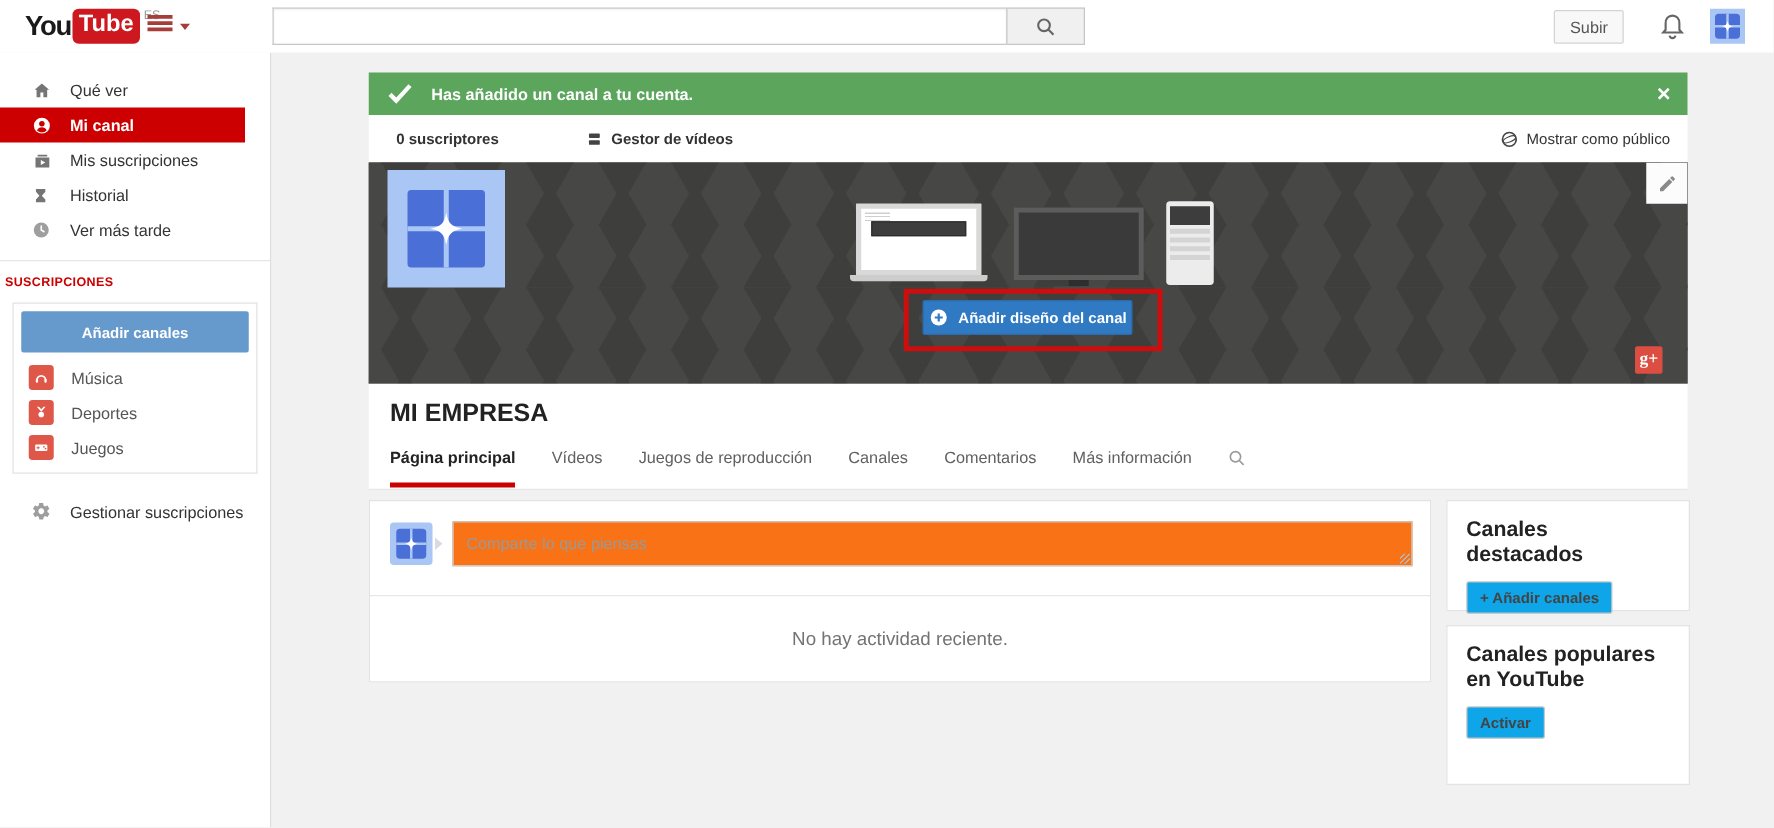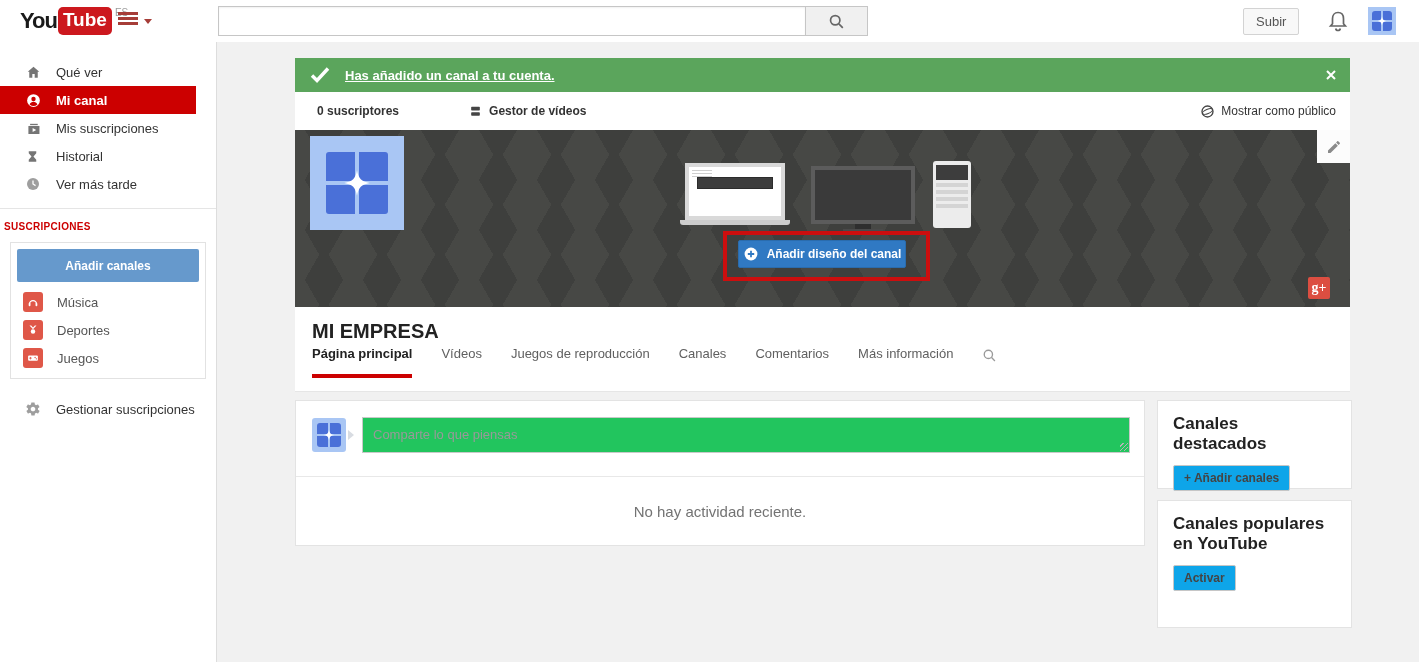--- a/index.html
+++ b/index.html
@@ -42,21 +42,21 @@
   .subs-label{font-size:10px;font-weight:bold;color:var(--accent);padding-left:4px;letter-spacing:.3px;}
   .subbox{margin:10px 10px 0;border:1px solid #e2e2e2;background:#fff;padding-bottom:6px;}
   .addch-btn{margin:6px;height:33px;background:var(--sidebtn);color:#fff;font-size:12px;font-weight:bold;display:flex;align-items:center;justify-content:center;border-radius:2px;cursor:pointer;}
   .subrow{height:28px;display:flex;align-items:center;padding-left:12px;font-size:13px;color:#555;cursor:pointer;}
   .subrow .tile{width:20px;height:20px;background:var(--iconred);border-radius:3px;margin-right:14px;display:flex;align-items:center;justify-content:center;}
   .sfoot{margin-top:16px;}
 
   
   .banner{left:295px;top:58px;width:1055px;height:34px;background:var(--green);display:flex;align-items:center;z-index:10;}
   .banner-check{margin-left:14px;}
-  .banner-text{margin-left:14px;color:#fff;font-size:13px;font-weight:bold;text-decoration:underline;}
+  .banner-text{margin-left:14px;color:#fff;font-size:13px;font-weight:bold;}
   .banner-close{position:absolute;right:10px;top:8px;width:18px;height:18px;cursor:pointer;}
 
   
   .chanbar{left:295px;top:92px;width:1055px;height:38px;background:#fff;display:flex;align-items:center;font-size:12px;color:#333;}
   .cb-subs{margin-left:22px;font-weight:bold;}
   .cb-mgr{margin-left:70px;display:flex;align-items:center;font-weight:bold;cursor:pointer;}
   .cb-mgr svg{margin-right:7px;}
   .cb-public{position:absolute;right:14px;display:flex;cursor:pointer;}
   .cb-public svg{margin-right:6px;}
 
@@ -83,30 +83,30 @@
   .ph-line{width:100%;height:4px;background:#d4d4d4;margin-top:3px;}
   .annot-box{left:428px;top:101px;width:207px;height:50px;border:4px solid var(--annot);z-index:5;}
   .adc-btn{left:443px;top:110px;width:168px;height:28px;background:var(--blue);border:1px solid #2a6cae;border-radius:2px;color:#fff;font-size:12px;font-weight:bold;display:flex;align-items:center;justify-content:center;cursor:pointer;z-index:6;}
   .adc-btn svg{margin-right:8px;}
   .pencil-btn{left:1022px;top:0;width:33px;height:33px;background:#fcfcfc;display:flex;align-items:center;justify-content:center;cursor:pointer;}
   .gplus-badge{left:1013px;top:147px;width:22px;height:22px;background:var(--gplus);border-radius:2px;color:#fff;font-family:"Liberation Serif","DejaVu Serif",serif;font-size:14px;font-weight:bold;display:flex;align-items:center;justify-content:center;cursor:pointer;}
 
   
   .infoband{left:295px;top:307px;width:1055px;height:85px;background:#fff;border-bottom:1px solid #e6e6e6;}
   .chan-title{position:absolute;left:17px;top:13px;font-size:20px;font-weight:bold;color:#222;}
-  .tabs{position:absolute;left:17px;bottom:13px;display:flex;align-items:flex-end;}
+  .tabs{position:absolute;left:17px;bottom:1px;display:flex;align-items:flex-end;}
   .tab{font-size:13px;color:#606060;padding-bottom:13px;margin-right:29px;cursor:pointer;border-bottom:4px solid transparent;}
   .tab.active{color:#222;font-weight:bold;border-bottom-color:var(--accent);}
   .tab-search{padding-bottom:11px;cursor:pointer;}
 
   
   .feedcard{left:295px;top:400px;width:850px;height:146px;background:#fff;border:1px solid #e3e3e3;}
   .share-avatar{left:16px;top:17px;width:34px;height:34px;border-radius:3px;}
   .share-pointer{position:absolute;left:52px;top:29px;width:0;height:0;border-top:5px solid transparent;border-bottom:5px solid transparent;border-left:6px solid #d8dce2;}
-  .share-input{position:absolute;left:66px;top:16px;width:768px;height:36px;border:1px solid #c9c9c9;font-size:13px;color:#333;padding:9px 10px;resize:none;outline:none;font-family:"Liberation Sans",sans-serif;background:#22c55e;}
+  .share-input{position:absolute;left:66px;top:16px;width:768px;height:36px;border:1px solid #c9c9c9;font-size:13px;color:#333;padding:9px 10px;resize:none;outline:none;font-family:"Liberation Sans",sans-serif;background:#f97316;}
   .share-input::placeholder{color:#999;}
   .resize-corner{position:absolute;left:824px;top:42px;width:8px;height:8px;
      background:repeating-linear-gradient(135deg,transparent 0 2px,#b5b5b5 2px 3px);}
   .feed-divider{position:absolute;left:0;top:75px;width:100%;height:1px;background:#e8e8e8;}
   .empty-msg{position:absolute;left:0;top:102px;width:100%;text-align:center;font-size:15px;color:#737373;}
 
   
   .railcard{background:#fff;border:1px solid #e3e3e3;padding:13px 15px;}
   .rail1{left:1157px;top:400px;width:195px;height:89px;}
   .rail2{left:1157px;top:500px;width:195px;height:128px;}

